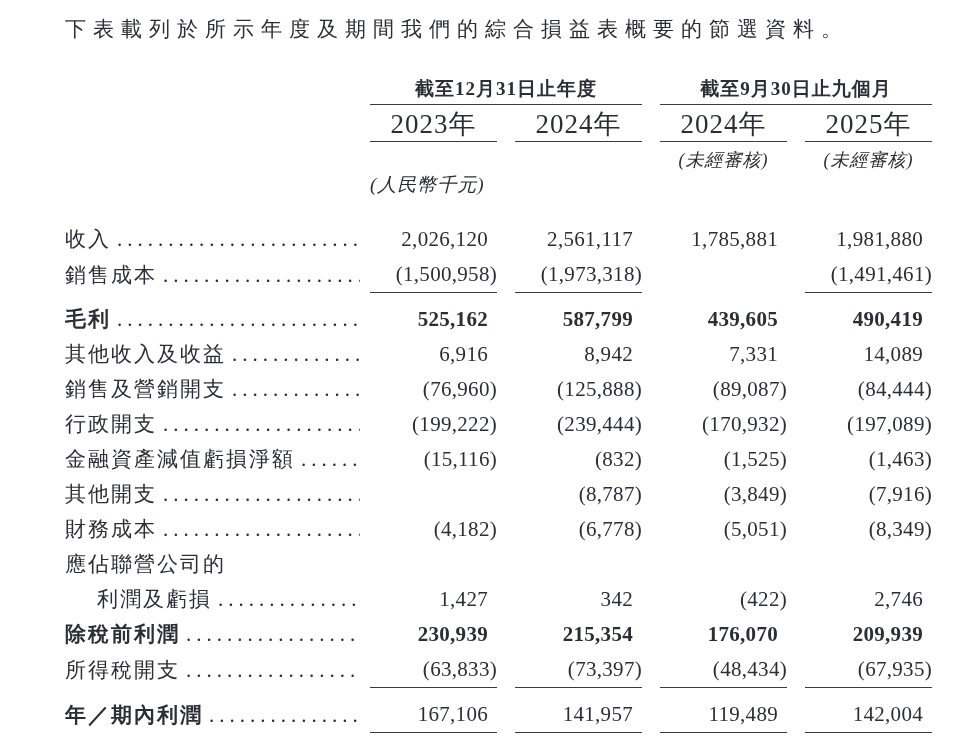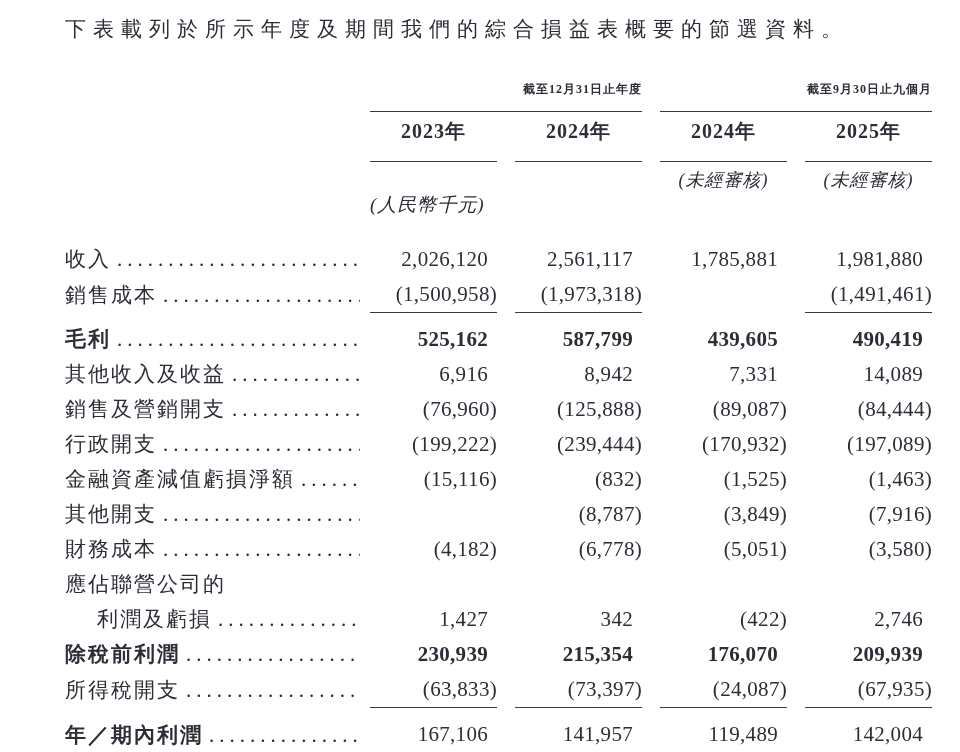--- a/index.html
+++ b/index.html
@@ -32,39 +32,39 @@
     width:867px;
   }
   .grid{
     display:grid;
     grid-template-columns:295px 10px 127px 18px 127px 18px 127px 18px 127px;
     align-items:end;
   }
   
   .hdr-g .grp{
     font-weight:bold;
-    font-size:12px;
-    letter-spacing:1px;
-    text-align:right;
+    font-size:19px;
+    letter-spacing:1px;
+    text-align:center;
     line-height:26px;
-    padding-bottom:9px;
+    padding-bottom:2px;
     border-bottom:1.5px solid var(--rule);
     white-space:nowrap;
   }
   .c12{grid-column:3/6;}
   .c34{grid-column:7/10;}
   
   .hdr-y{margin-top:6px;}
   .hdr-y .yr{
-    font-weight:bold;
-    font-size:20px;
+    font-weight:normal;
+    font-size:27px;
     letter-spacing:1px;
     text-align:center;
     line-height:26px;
-    padding-bottom:17px;
+    padding-bottom:4px;
     border-bottom:1.5px solid var(--rule);
   }
   .y1{grid-column:3;}
   .y2{grid-column:5;}
   .y3{grid-column:7;}
   .y4{grid-column:9;}
   
   .hdr-n .nt{
     font-style:italic;
     font-size:18px;
@@ -233,21 +233,21 @@
           <div class="val v4 par">(7,916)</div>
         </div>
         <div class="grid row">
           <div class="lbl">
             <span class="t">財務成本</span>
             <span class="dots">............................................................</span>
           </div>
           <div class="val v1 par">(4,182)</div>
           <div class="val v2 par">(6,778)</div>
           <div class="val v3 par">(5,051)</div>
-          <div class="val v4 par">(3,580)</div>
+          <div class="val v4 par">(8,349)</div>
         </div>
         <div class="grid row">
           <div class="lbl">
             <span class="t">應佔聯營公司的</span>
           </div>
         </div>
         <div class="grid row">
           <div class="lbl ind">
             <span class="t">利潤及虧損</span>
             <span class="dots">............................................................</span>
@@ -267,21 +267,21 @@
           <div class="val v3">176,070</div>
           <div class="val v4">209,939</div>
         </div>
         <div class="grid row">
           <div class="lbl">
             <span class="t">所得稅開支</span>
             <span class="dots">............................................................</span>
           </div>
           <div class="val v1 par rule">(63,833)</div>
           <div class="val v2 par rule">(73,397)</div>
-          <div class="val v3 par rule">(24,087)</div>
+          <div class="val v3 par rule">(48,434)</div>
           <div class="val v4 par rule">(67,935)</div>
         </div>
         <div class="grid row bl sp">
           <div class="lbl">
             <span class="t">年／期內利潤</span>
             <span class="dots">............................................................</span>
           </div>
           <div class="val v1 rule">167,106</div>
           <div class="val v2 rule">141,957</div>
           <div class="val v3 rule">119,489</div>

